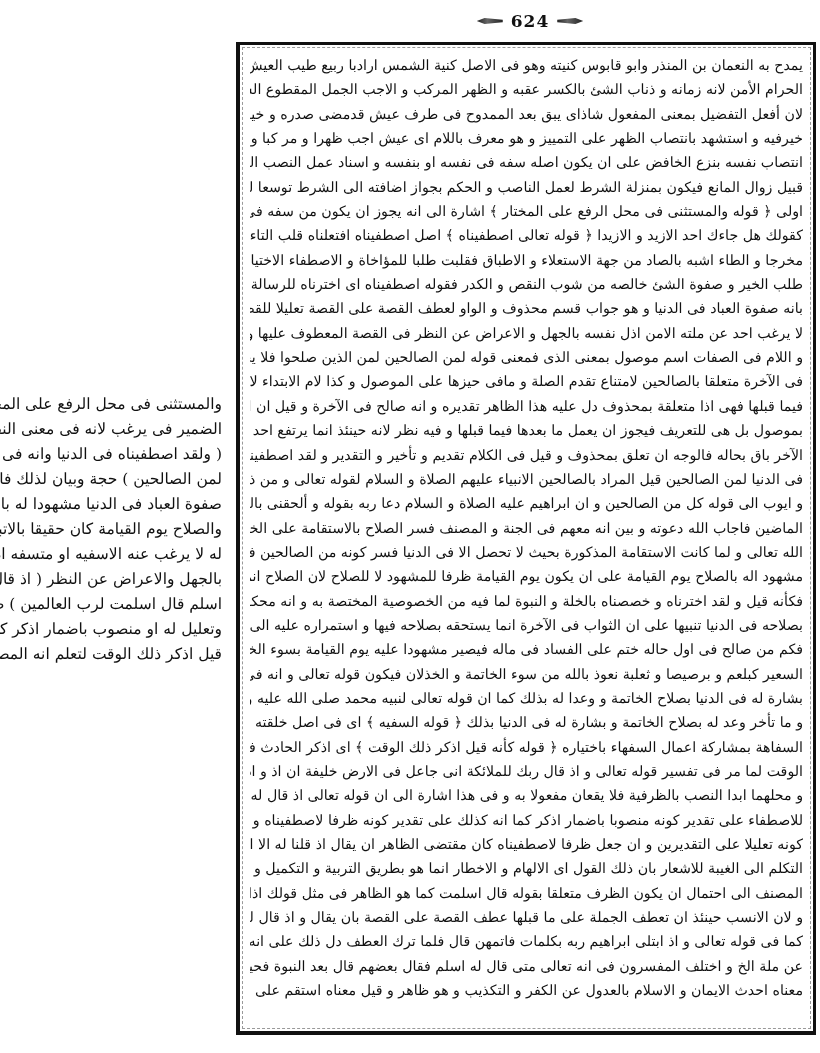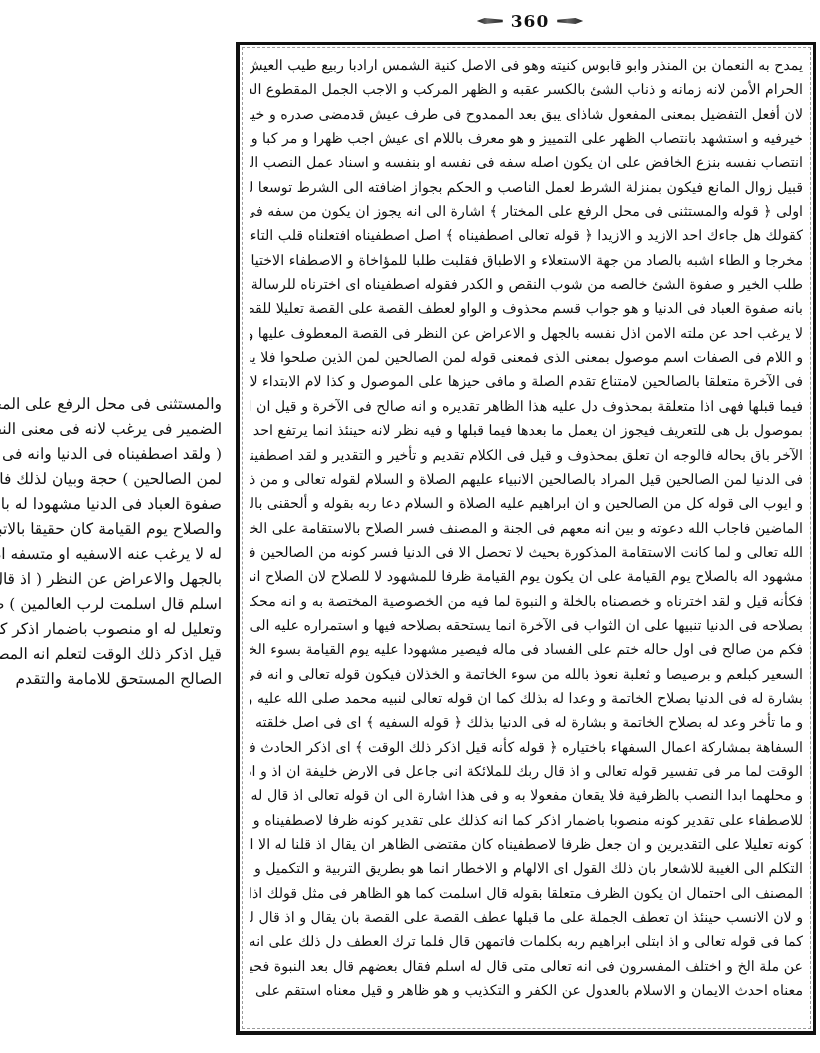--- a/index.html
+++ b/index.html
@@ -22,21 +22,21 @@
   .margin-note { position:absolute; left:22px; top:392px; width:200px;
                  direction:rtl; font-size:15.5px; line-height:25px; text-align:justify; }
   .margin-note p { margin:0; white-space:nowrap; text-align-last:justify; }
   .margin-note p.last { text-align-last:right; }
 </style>
 </head>
 <body>
 
 <div class="page-header">
   <span class="orn left"></span>
-  <span class="page-num">360</span>
+  <span class="page-num">624</span>
   <span class="orn right"></span>
 </div>
 
 <div class="frame">
   <div class="main-text" id="main-text">
       <p>يمدح به النعمان بن المنذر وابو قابوس كنيته وهو فى الاصل كنية الشمس ارادبا ربيع طيب العيش لانه سببه وبالشهر</p>
       <p>الحرام الأمن لانه زمانه و ذناب الشئ بالكسر عقبه و الظهر المركب و الاجب الجمل المقطوع السنام و هو افعل صفة</p>
       <p>لان أفعل التفضيل بمعنى المفعول شاذاى يبق بعد الممدوح فى طرف عيش قدمضى صدره و خيره و يبق ذنبه و مالا</p>
       <p>خيرفيه و استشهد بانتصاب الظهر على التمييز و هو معرف باللام اى عيش اجب ظهرا و مر كبا و الوجه الثانى ان يكون</p>
       <p>انتصاب نفسه بنزع الخافض على ان يكون اصله سفه فى نفسه او بنفسه و اسناد عمل النصب الى انتزاع الخافض من</p>
@@ -82,14 +82,13 @@
     <p>الضمير فى يرغب لانه فى معنى النفى</p>
     <p>( ولقد اصطفيناه فى الدنيا وانه فى الآخرة</p>
     <p>لمن الصالحين ) حجة وبيان لذلك فان من كان</p>
     <p>صفوة العباد فى الدنيا مشهودا له بالاستقامة</p>
     <p>والصلاح يوم القيامة كان حقيقا بالاتباع</p>
     <p>له لا يرغب عنه الاسفيه او متسفه اذل نفسه</p>
     <p>بالجهل والاعراض عن النظر ( اذ قال له ربه</p>
     <p>اسلم قال اسلمت لرب العالمين ) ظرف لاصطفيناه</p>
     <p>وتعليل له او منصوب باضمار اذكر كأنه</p>
     <p>قيل اذكر ذلك الوقت لتعلم انه المصطفى</p>
-    <p class="last">الصالح المستحق للامامة والتقدم</p>
   </div>
 
 </body></html>

